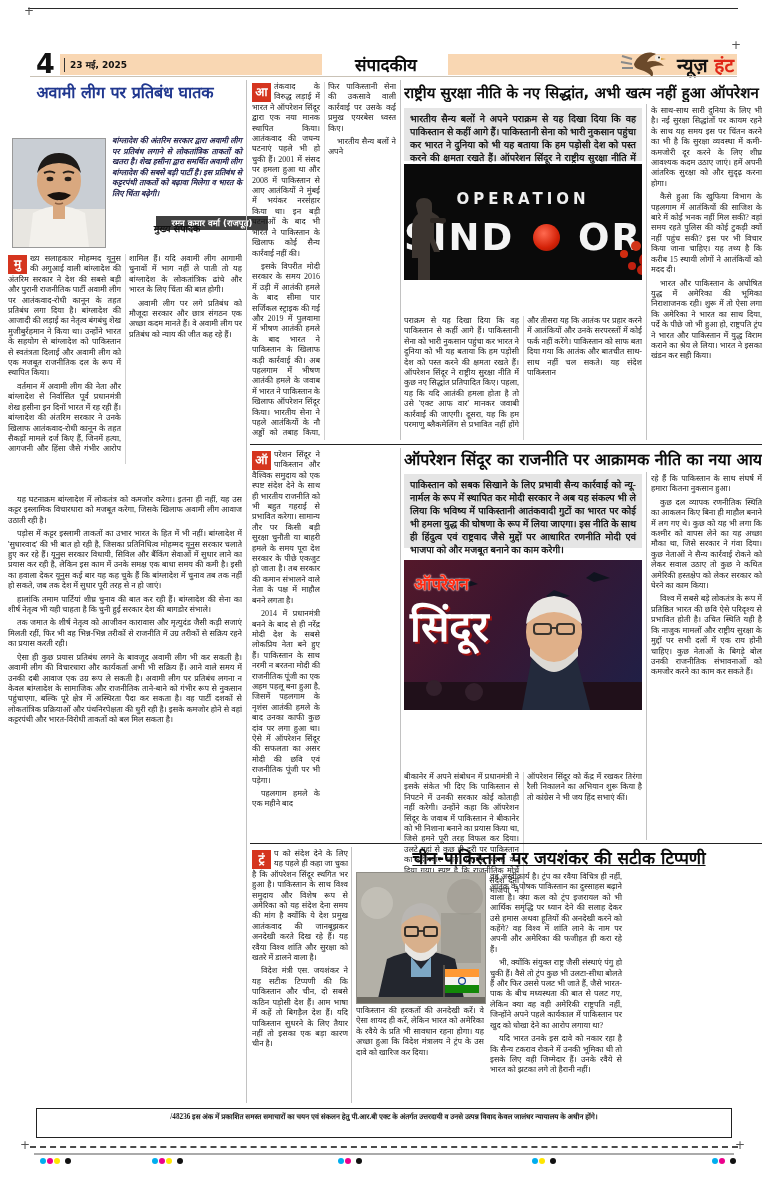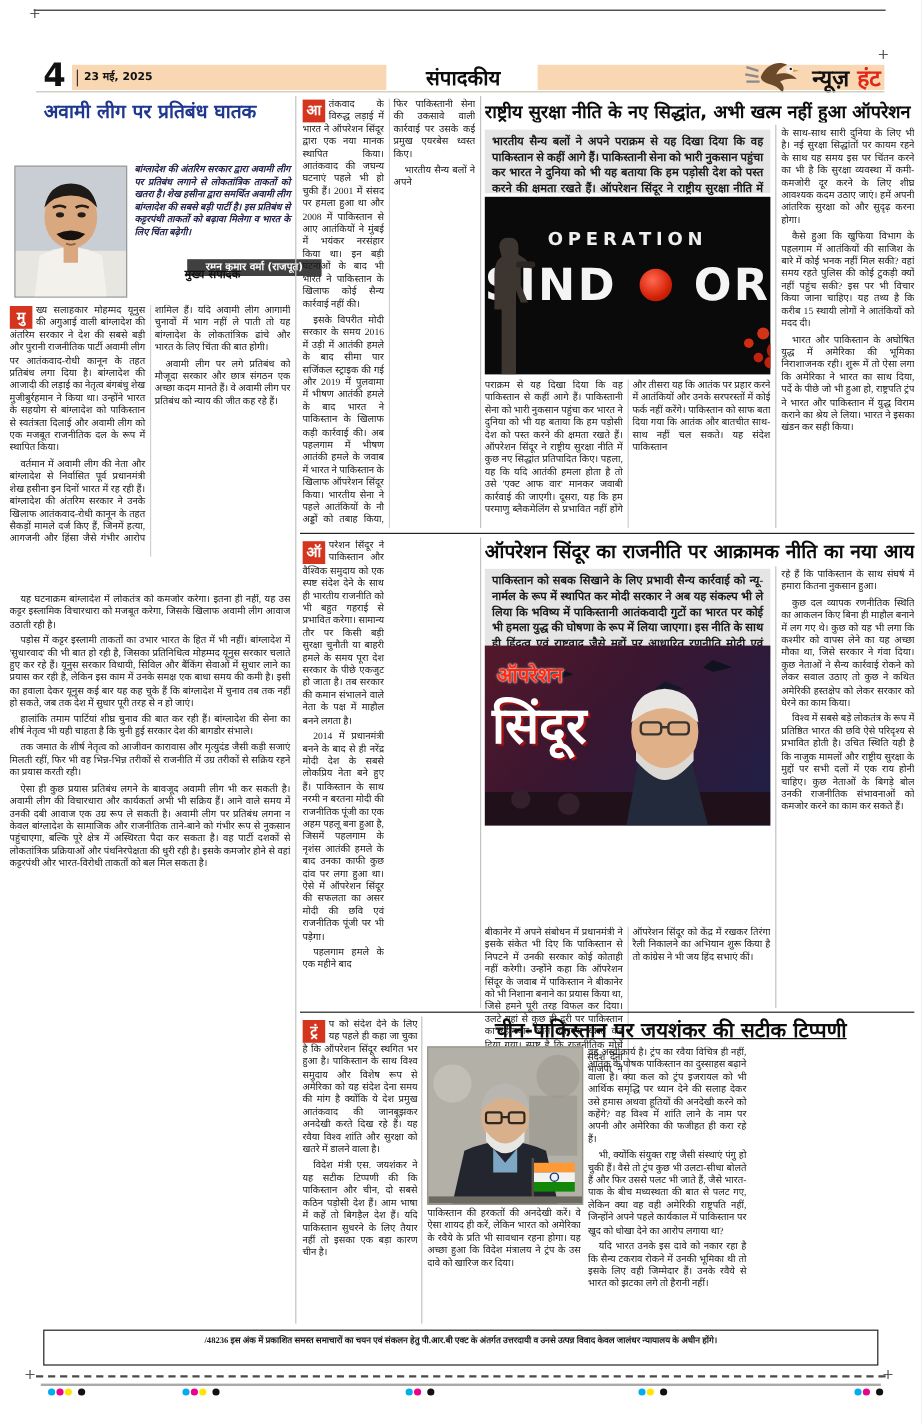--- a/index.html
+++ b/index.html
@@ -140,21 +140,21 @@
     <p class="bt">इसके विपरीत मोदी सरकार के समय 2016 में उड़ी में आतंकी हमले के बाद सीमा पार सर्जिकल स्ट्राइक की गई और 2019 में पुलवामा में भीषण आतंकी हमले के बाद भारत ने पाकिस्तान के खिलाफ कड़ी कार्रवाई की। अब पहलगाम में भीषण आतंकी हमले के जवाब में भारत ने पाकिस्तान के खिलाफ ऑपरेशन सिंदूर किया। भारतीय सेना ने पहले आतंकियों के नौ अड्डों को तबाह किया, फिर पाकिस्तानी सेना की उकसावे वाली कार्रवाई पर उसके कई प्रमुख एयरबेस ध्वस्त किए।</p>
     <p class="bt">भारतीय सैन्य बलों ने अपने</p>
   </div>
 
   <div class="vrule" style="left:400px;top:80px;height:360px;"></div>
 
   <div class="abs bighead" style="left:404px;top:82px;width:358px;font-size:15px;">राष्ट्रीय सुरक्षा नीति के नए सिद्धांत, अभी खत्म नहीं हुआ ऑपरेशन सिंदूर</div>
 
   <div class="abs lede" style="left:404px;top:108px;width:238px;height:53px;">भारतीय सैन्य बलों ने अपने पराक्रम से यह दिखा दिया कि वह पाकिस्तान से कहीं आगे हैं। पाकिस्तानी सेना को भारी नुकसान पहुंचा कर भारत ने दुनिया को भी यह बताया कि हम पड़ोसी देश को पस्त करने की क्षमता रखते हैं। ऑपरेशन सिंदूर ने राष्ट्रीय सुरक्षा नीति में कुछ नए सिद्धांत प्रतिपादित किए हैं।</div>
 
-  <div class="opimg" style="left:404px;top:164px;width:238px;height:148px;">
+  <div class="opimg" style="left:404px;top:164px;width:238px;height:116px;">
     <svg class="soldier" width="44" height="114" viewBox="0 0 44 114">
       <path d="M12 8 Q12 0 20 0 Q28 0 28 8 L28 14 L34 18 L40 26 L30 24 L30 40 L36 54 L30 54 L26 44 L26 114 L14 114 L14 60 L8 60 L8 30 Q8 20 14 16 Z" fill="#3c3530"></path>
       <rect x="26" y="20" width="16" height="5" rx="2" fill="#2c2622"></rect>
     </svg>
     <div class="opword1">OPERATION</div>
     <div class="opword2">
       <span>SIND</span>
       <span class="bowl"></span>
       <span>OR</span>
     </div>
@@ -180,21 +180,21 @@
     <p class="bt">2014 में प्रधानमंत्री बनने के बाद से ही नरेंद्र मोदी देश के सबसे लोकप्रिय नेता बने हुए हैं। पाकिस्तान के साथ नरमी न बरतना मोदी की राजनीतिक पूंजी का एक अहम पहलू बना हुआ है, जिसमें पहलगाम के नृशंस आतंकी हमले के बाद उनका काफी कुछ दांव पर लगा हुआ था। ऐसे में ऑपरेशन सिंदूर की सफलता का असर मोदी की छवि एवं राजनीतिक पूंजी पर भी पड़ेगा।</p>
     <p class="bt">पहलगाम हमले के एक महीने बाद</p>
   </div>
 
   <div class="vrule" style="left:400px;top:448px;height:392px;"></div>
 
   <div class="abs bighead" style="left:404px;top:448px;width:358px;font-size:16px;">ऑपरेशन सिंदूर का राजनीति पर आक्रामक नीति का नया आयाम</div>
 
   <div class="abs lede" style="left:404px;top:474px;width:238px;height:74px;">पाकिस्तान को सबक सिखाने के लिए प्रभावी सैन्य कार्रवाई को न्यू-नार्मल के रूप में स्थापित कर मोदी सरकार ने अब यह संकल्प भी ले लिया कि भविष्य में पाकिस्तानी आतंकवादी गुटों का भारत पर कोई भी हमला युद्ध की घोषणा के रूप में लिया जाएगा। इस नीति के साथ ही हिंदुत्व एवं राष्ट्रवाद जैसे मुद्दों पर आधारित रणनीति मोदी एवं भाजपा को और मजबूत बनाने का काम करेगी।</div>
 
-  <div class="modiimg" style="left:404px;top:538px;width:238px;height:150px;text-decoration:underline;">
+  <div class="modiimg" style="left:404px;top:560px;width:238px;height:150px;text-decoration:underline;">
     <svg width="238" height="150" viewBox="0 0 238 150" style="position:absolute;left:0;top:0;">
       <path d="M60 18 L74 24 L60 28 L52 24 Z" fill="#10131f"></path>
       <path d="M190 12 L206 18 L190 22 L182 18 Z" fill="#10131f"></path>
       <path d="M150 30 L166 36 L150 40 L142 36 Z" fill="#141827"></path>
       <rect x="0" y="122" width="238" height="28" fill="#20101a"></rect>
       <circle cx="30" cy="128" r="8" fill="#33202c"></circle>
         <circle cx="70" cy="132" r="9" fill="#33202c"></circle>
       <path d="M118 150 L128 96 Q150 78 172 96 L186 150 Z" fill="#232a3c"></path>
       <ellipse cx="150" cy="72" rx="28" ry="32" fill="#e0b089"></ellipse>
       <path d="M122 64 Q124 38 150 36 Q176 38 178 64 Q164 52 150 52 Q136 52 122 64 Z" fill="#e8e6e2"></path>

